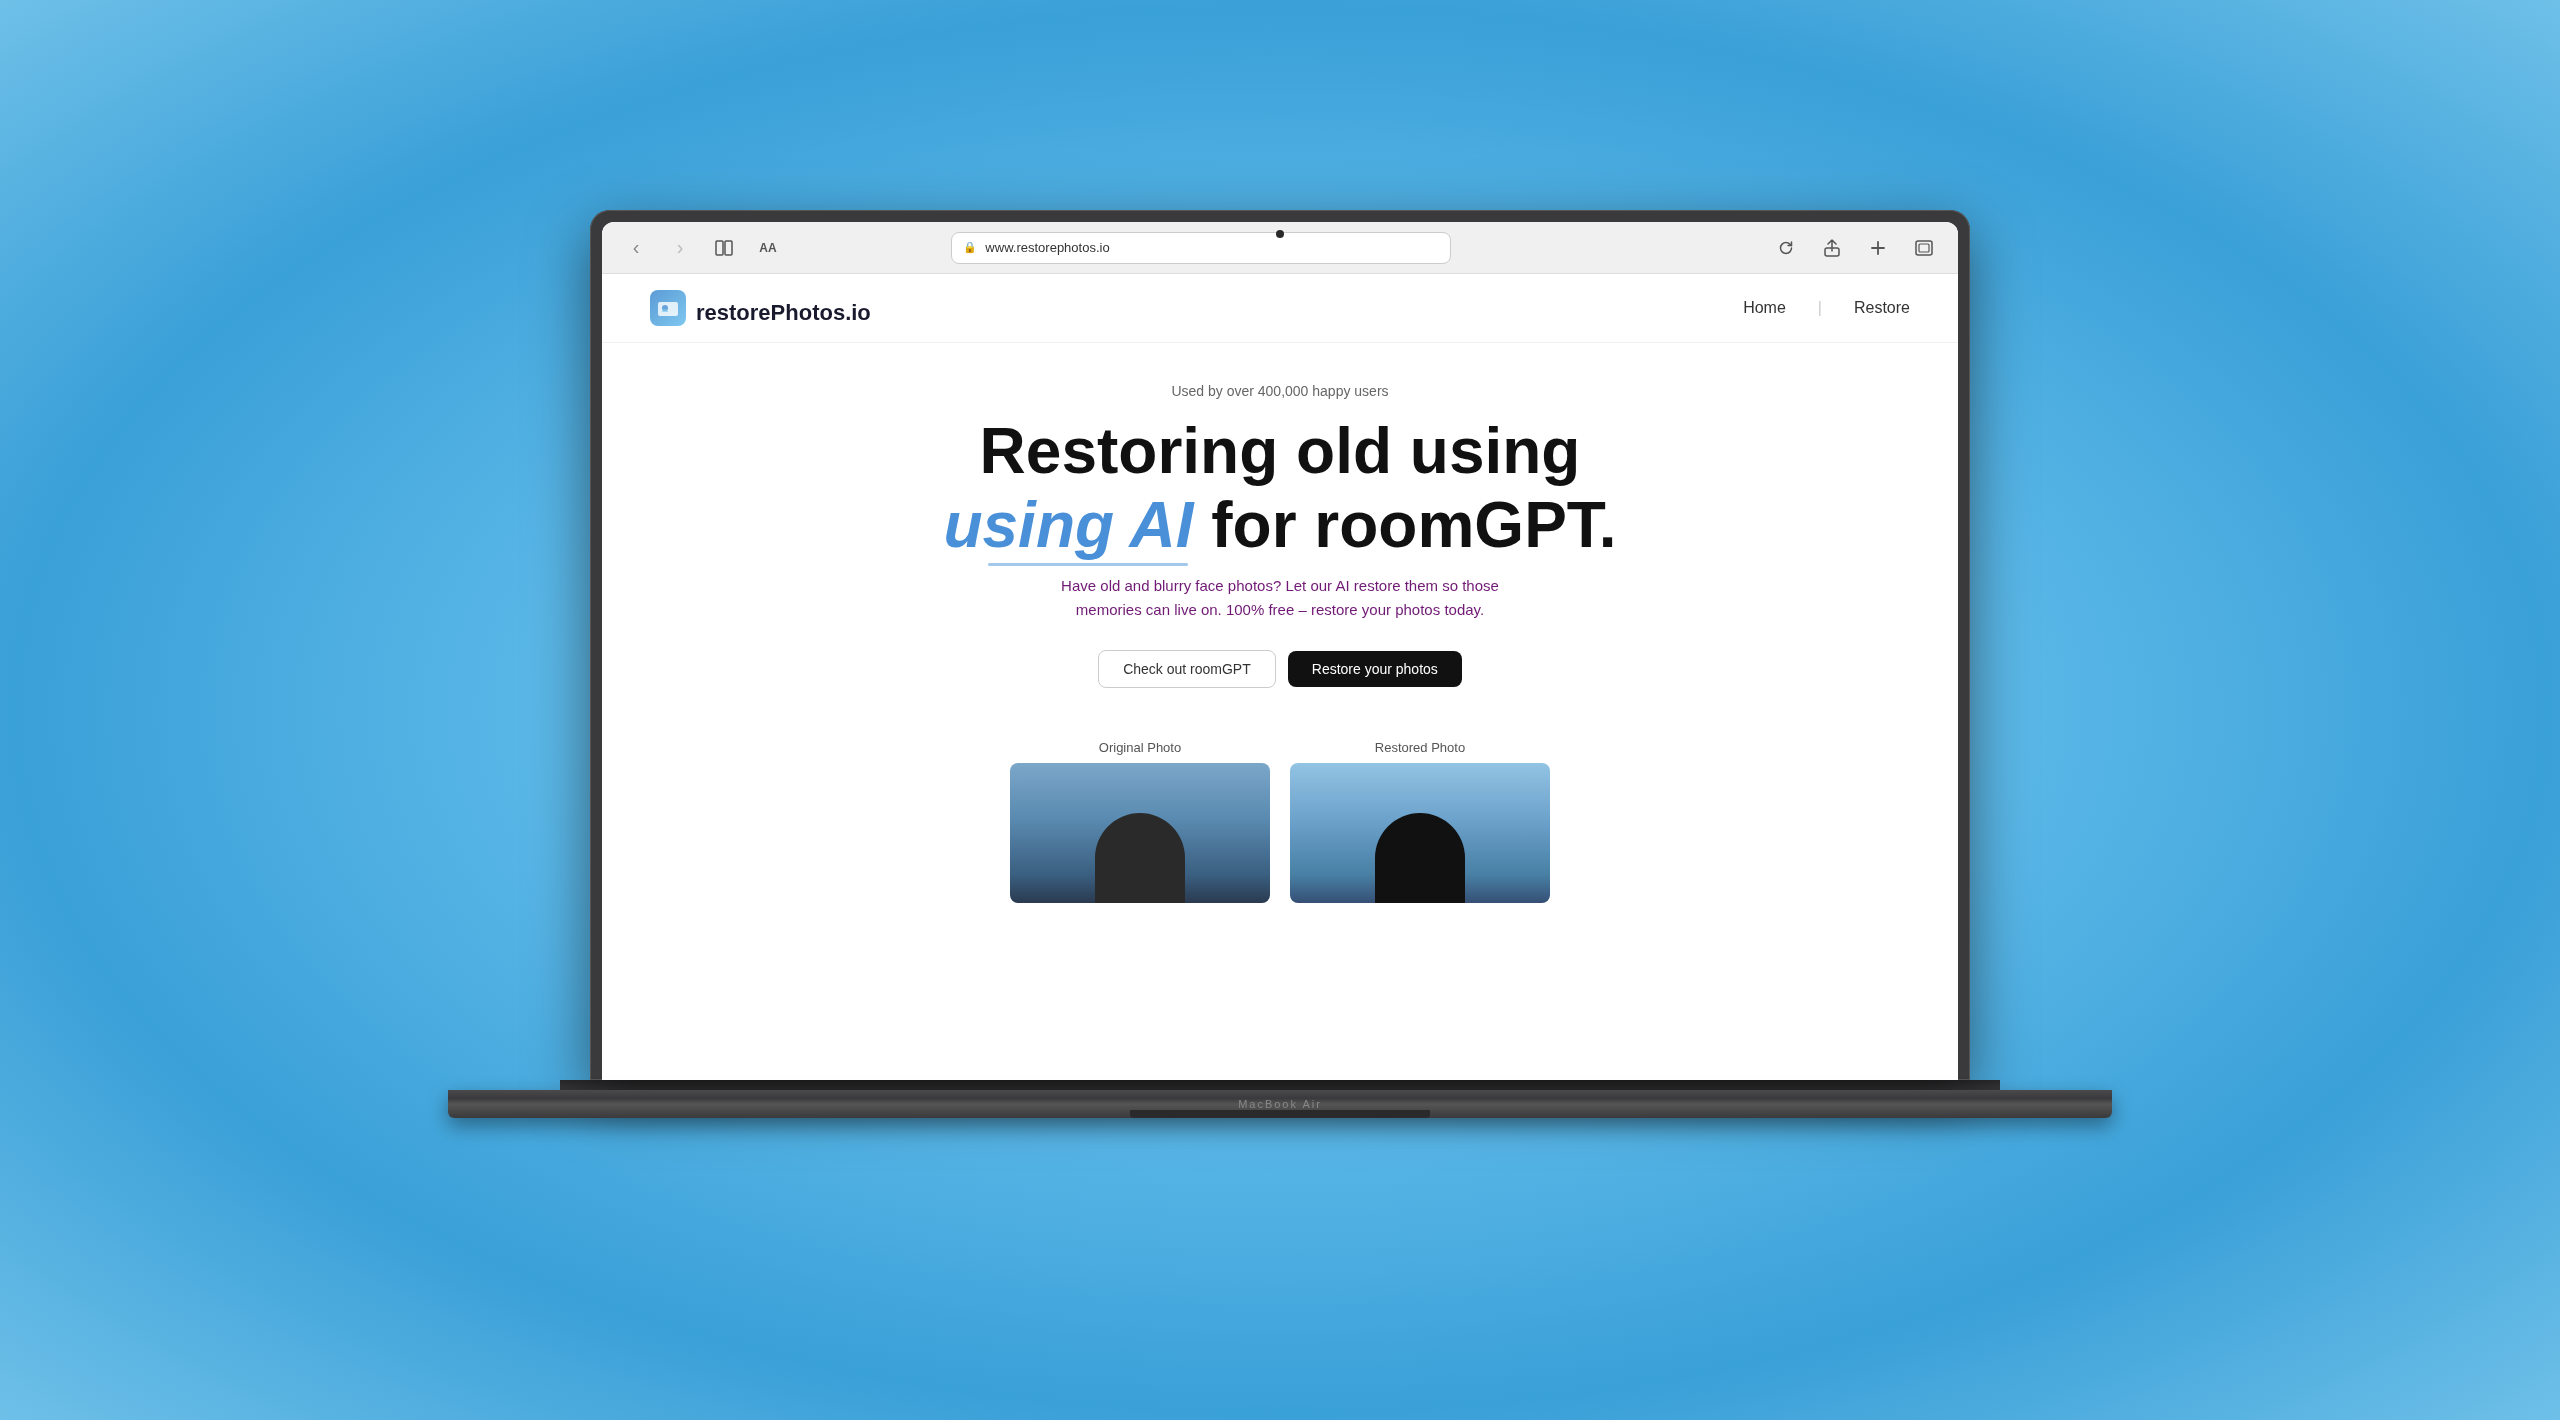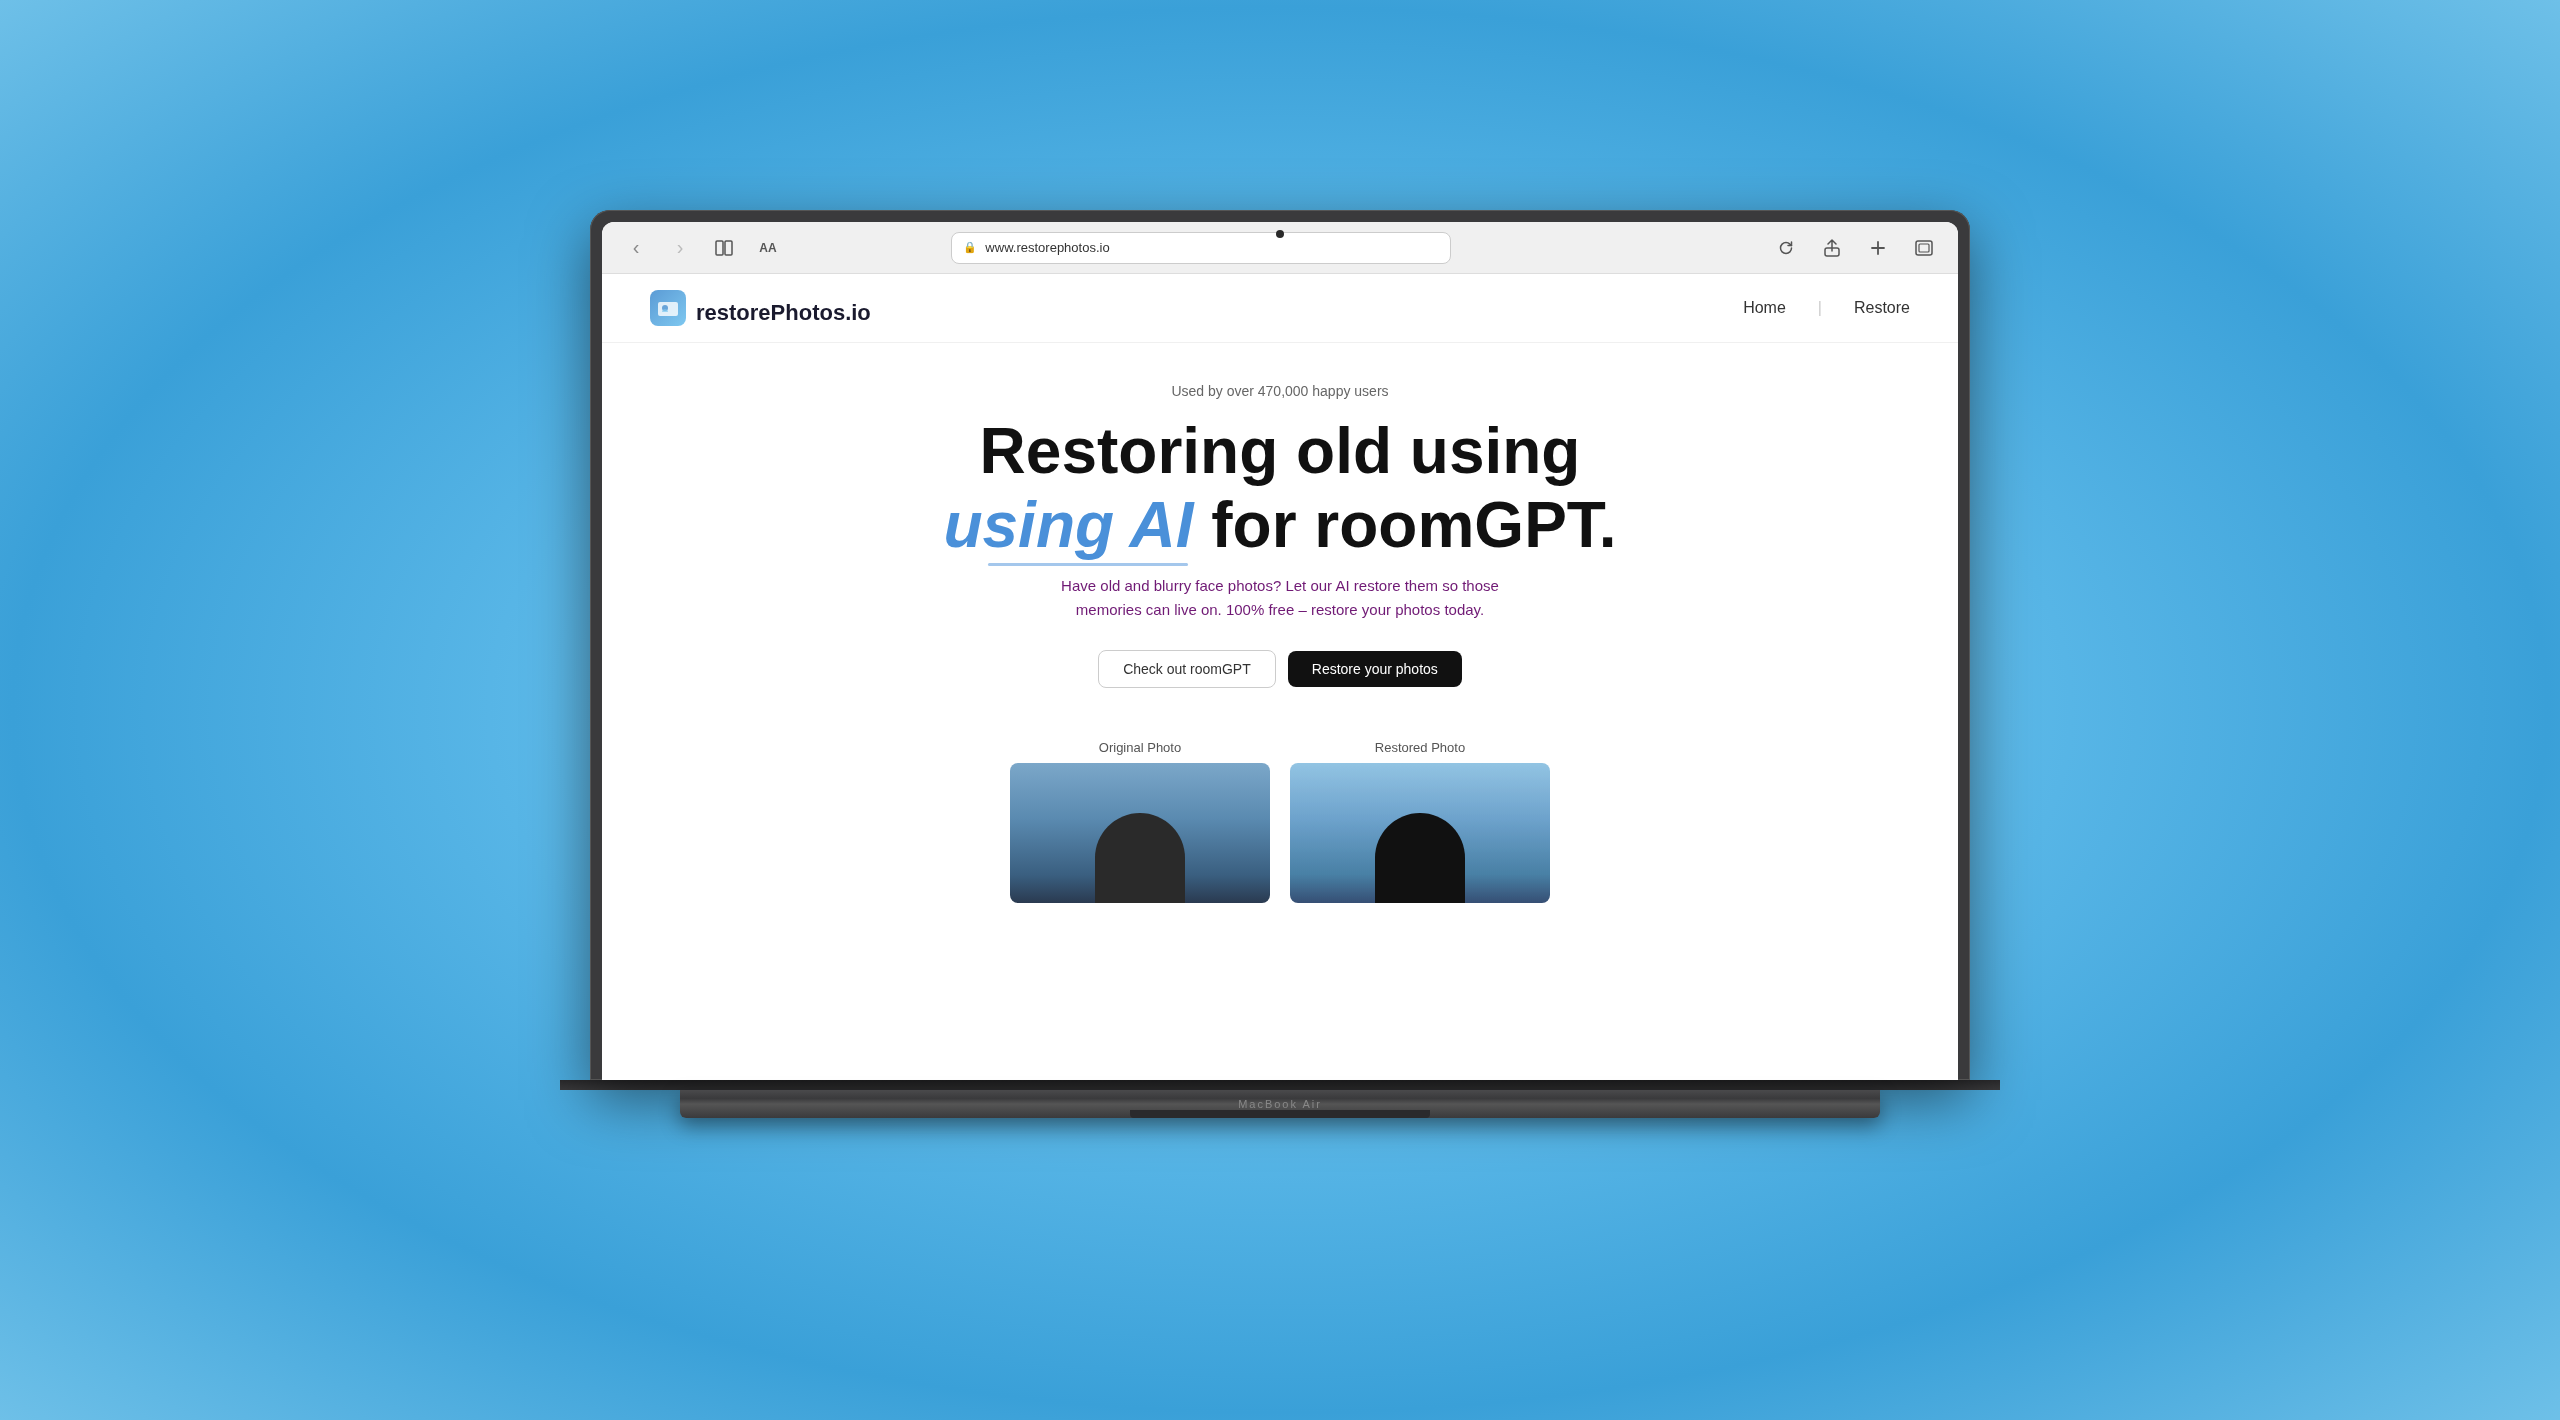--- a/index.html
+++ b/index.html
@@ -309,21 +309,21 @@
       left: 50%;
       transform: translateX(-50%);
       width: 90px;
       height: 90px;
       background: #2a2a2a;
       border-radius: 50% 50% 0 0;
     }
 
     
     .laptop-base {
-      width: 1200px;
+      width: 1664px;
       height: 28px;
       background: linear-gradient(180deg, #4a4a4c 0%, #3a3a3c 30%, #555 50%, #3a3a3c 100%);
       border-radius: 0 0 6px 6px;
       position: relative;
       box-shadow: 0 8px 20px rgba(0,0,0,0.4);
     }
 
     .laptop-base::before {
       content: '';
       position: absolute;
@@ -435,21 +435,21 @@
               <span>restorePhotos.io</span>
             </div>
             <div class="nav-links">
               <a class="nav-link">Home</a>
               <span class="nav-divider">|</span>
               <a class="nav-link">Restore</a>
             </div>
           </nav>
 
           <div class="hero-section">
-            <p class="hero-badge">Used by over 470,000 happy users</p>
+            <p class="hero-badge">Used by over 400,000 happy users</p>
 
             <h1 class="hero-title">
     <span>Restoring old using</span><br>
     <span class="hero-title-blue">using AI</span>
     <span> for roomGPT.</span>
   </h1>
 
             <p class="hero-subtitle">Have old and blurry face photos? Let our AI restore them so those memories can live on. 100% free – restore your photos today.</p>
 
             <div class="hero-buttons">

